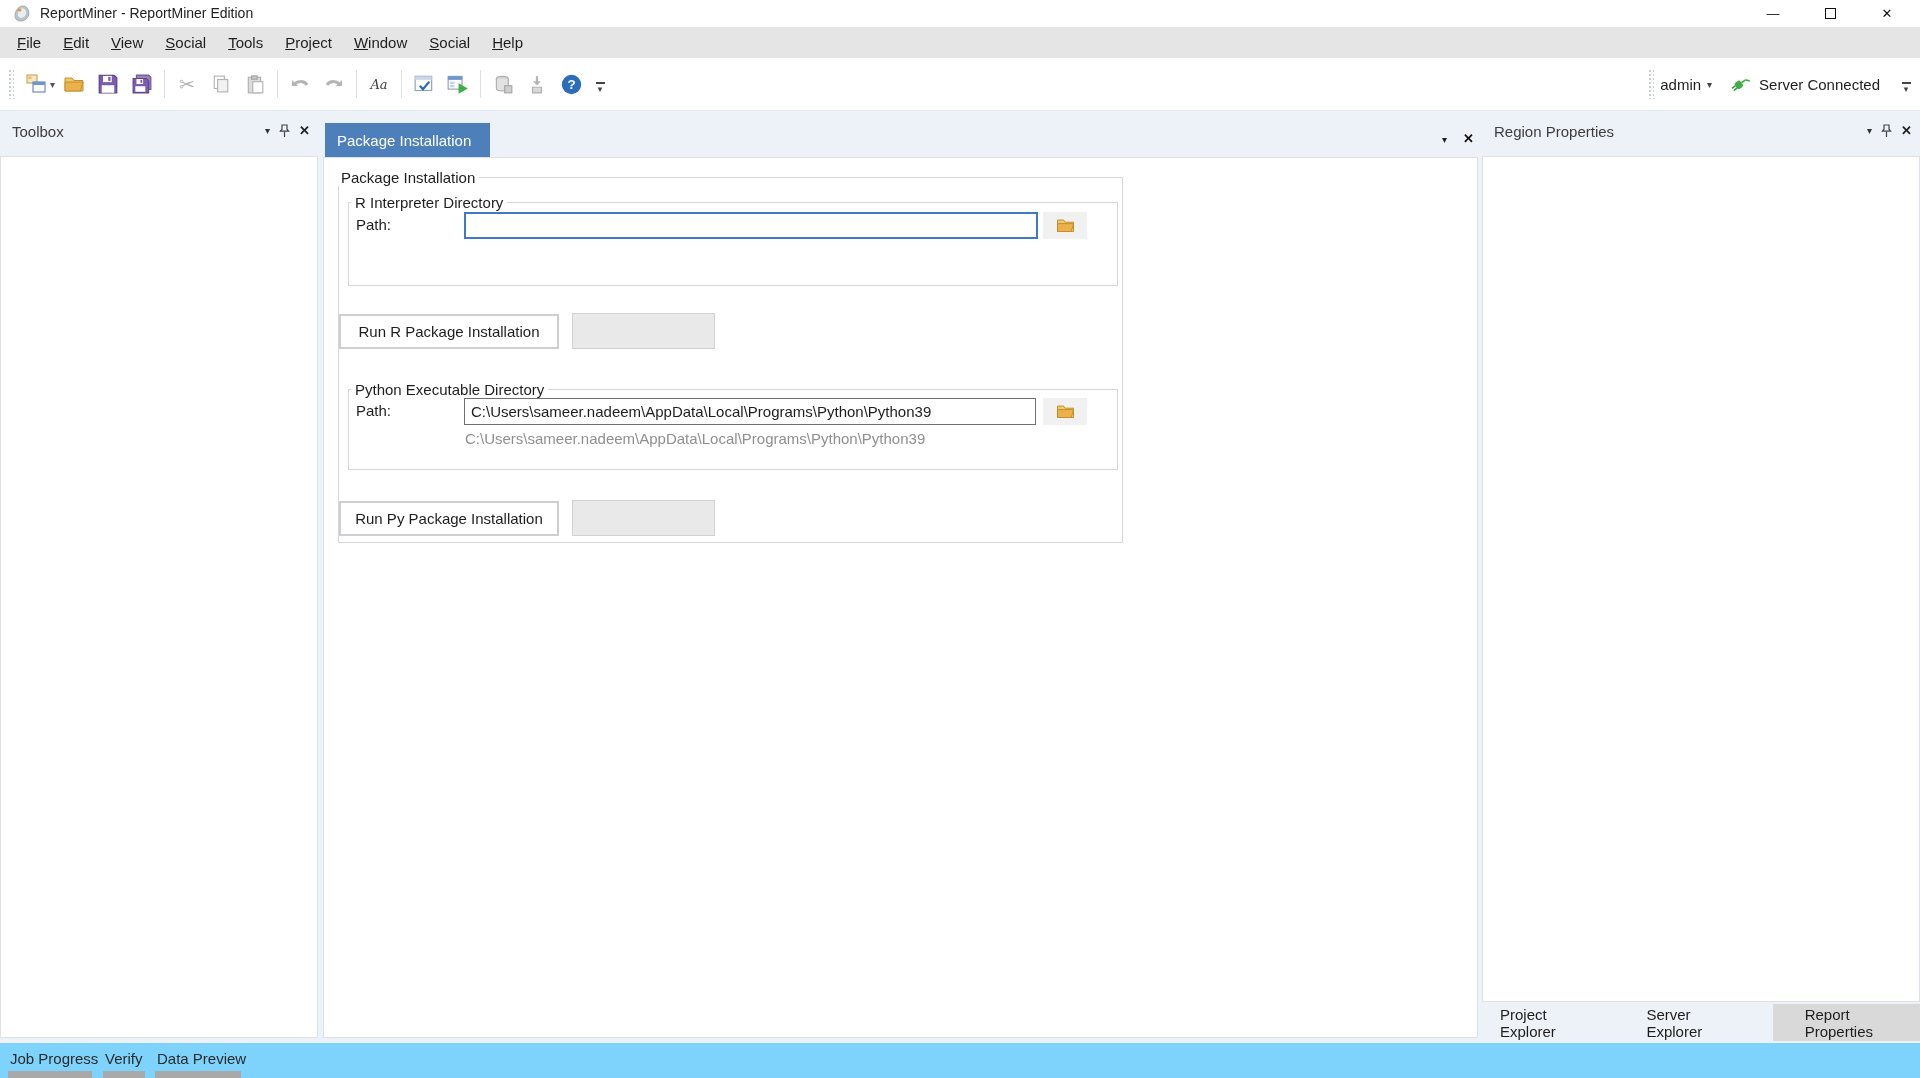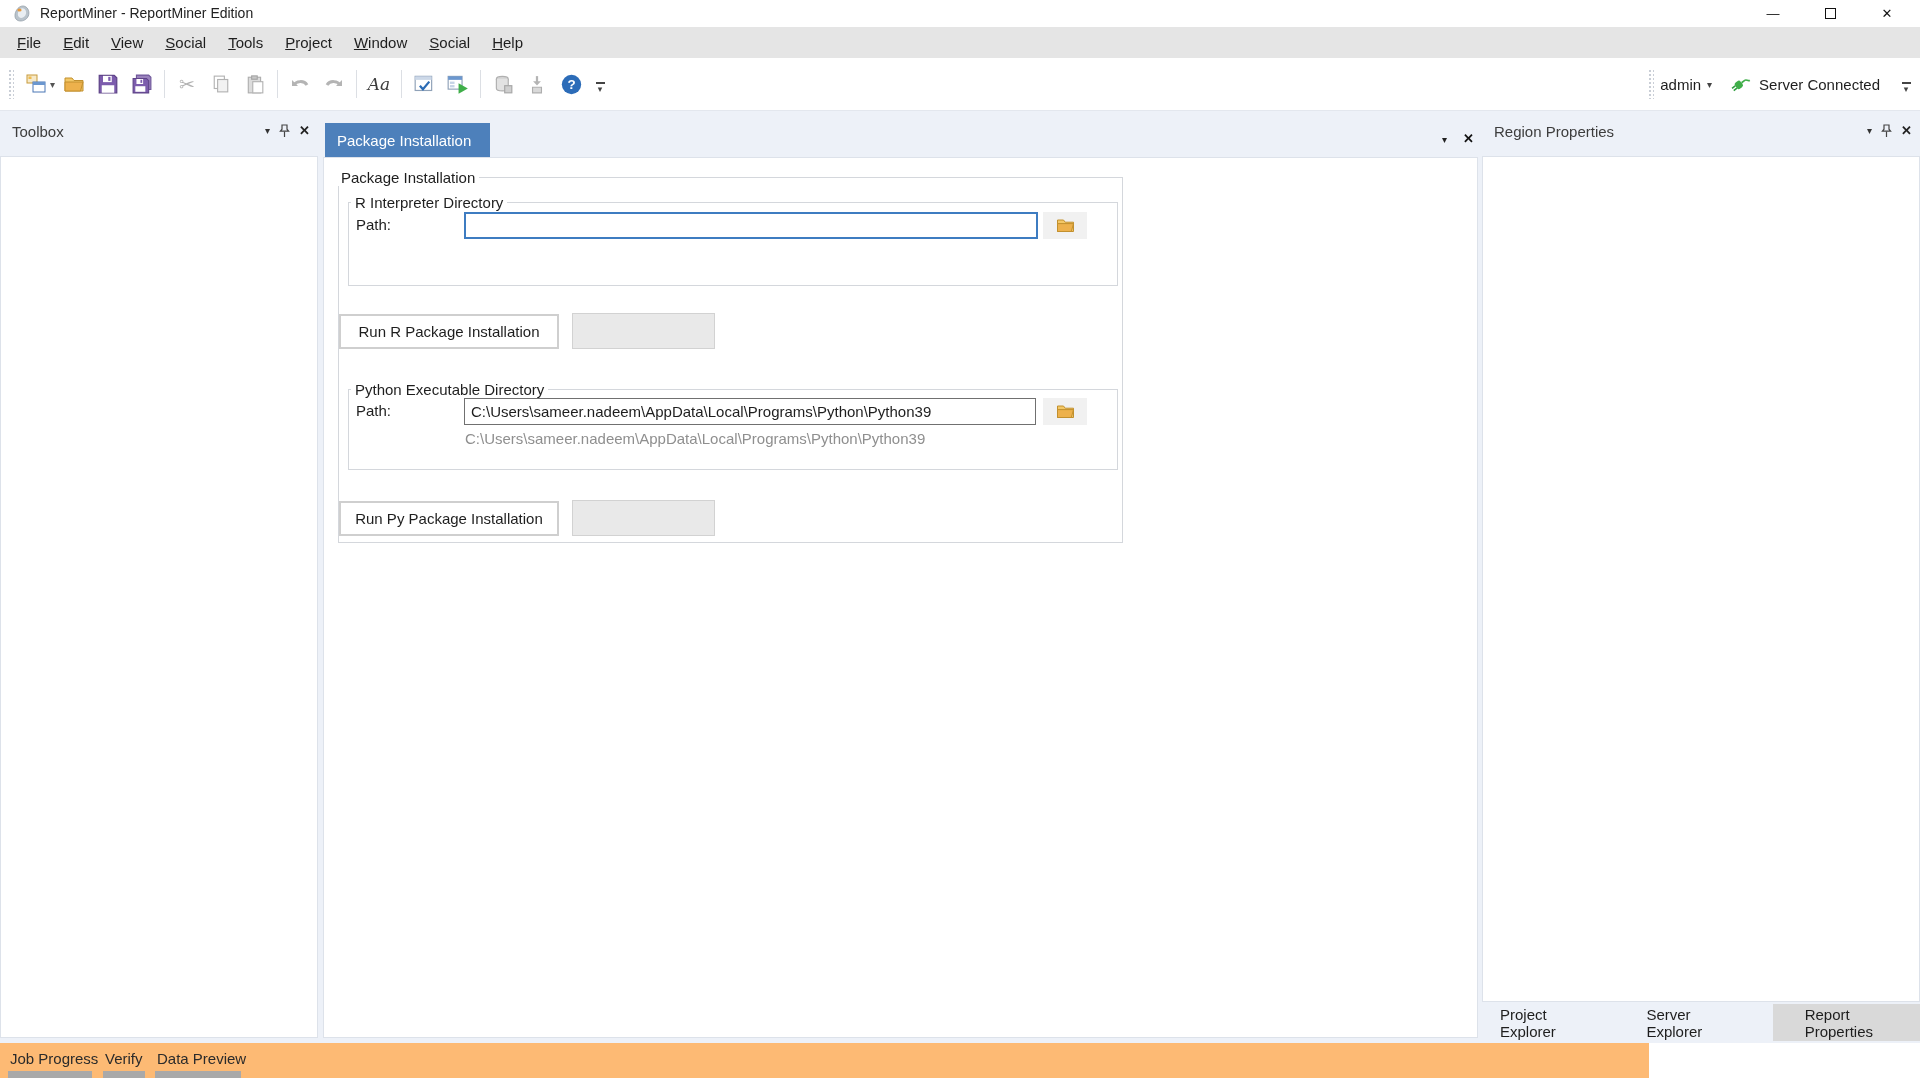--- a/index.html
+++ b/index.html
@@ -21,21 +21,21 @@
   .menu-item .accel { text-decoration:underline; }
 
   
   .toolbar { position:absolute; left:0; top:58px; width:1920px; height:52px; background:#fff; display:flex; align-items:center; }
   .grip { width:6px; height:30px; margin:0 6px 0 8px;
           background-image:radial-gradient(#c9ced6 1px, transparent 1.2px); background-size:4px 4px; }
   .tb-btn { width:34px; height:34px; display:flex; align-items:center; justify-content:center; position:relative; }
   .tb-sep { width:1px; height:28px; background:#dcdfe4; margin:0 5px; }
   .tb-caret { font-size:10px; color:#555; margin:0 2px 0 -4px; }
   .disabled-glyph { opacity:.9; }
-  .aa-glyph { font-family:"DejaVu Serif", serif; font-style:italic; font-size:17px; color:#3c3c3c; }
+  .aa-glyph { font-family:"DejaVu Serif", serif; font-style:italic; font-size:13px; color:#3c3c3c; }
   .overflow-btn { width:16px; height:26px; margin-left:4px; display:flex; flex-direction:column; align-items:center; justify-content:flex-end; padding-bottom:4px; color:#444; }
   .overflow-btn .bar { width:9px; height:1.6px; background:#444; margin-bottom:2px; }
   .overflow-btn .car { font-size:9px; line-height:7px; }
   .tb-right { margin-left:auto; display:flex; align-items:center; }
   .user-label { font-size:15px; color:#1e1e1e; margin-right:6px; }
   .user-caret { font-size:10px; color:#444; margin-right:16px; }
   .status-label { font-size:15px; color:#1e1e1e; margin-left:7px; margin-right:14px; }
 
   
   .dock { position:absolute; left:0; top:110px; width:1920px; height:933px; background:#edf1f8; border-top:1px solid #e3e7ee; }
@@ -77,21 +77,21 @@
 
   
   .ctx-menu { position:absolute; left:414px; top:131px; width:254px; z-index:60; background:#fff; border:1px solid #9b9b9b;
               box-shadow:4px 4px 7px rgba(0,0,0,.25); padding:2px 0; }
   .ctx-gutter { position:absolute; left:0; top:0; bottom:0; width:28px; background:#f2f2f2; border-right:1px solid #e4e4e4; }
   .ctx-item { position:relative; z-index:1; height:27.5px; line-height:27.5px; padding-left:46px; font-size:15px; color:#1e1e1e; white-space:nowrap; }
   .ctx-item.disabled { color:#a8a8a8; }
   .ctx-item.highlighted { background:linear-gradient(90deg, transparent 0 29px, #c9e2f7 29px); outline:3px solid #cd2026; outline-offset:-1px; }
 
   
-  .statusbar { position:absolute; left:0; top:1043px; width:1649px; height:35px; background:#fdba74; }
+  .statusbar { position:absolute; left:0; top:1043px; width:1920px; height:35px; background:#7dd3fc; }
   .sb-tab { position:absolute; top:7px; font-size:15px; color:#2b2b2b; }
   .sb-bar { position:absolute; bottom:0; height:7px; background:#a9a9a9; }
 </style>
 </head>
 <body>
 
 <div class="app">
 
   <div class="titlebar">
     <svg class="app-icon" viewBox="0 0 19 19">

